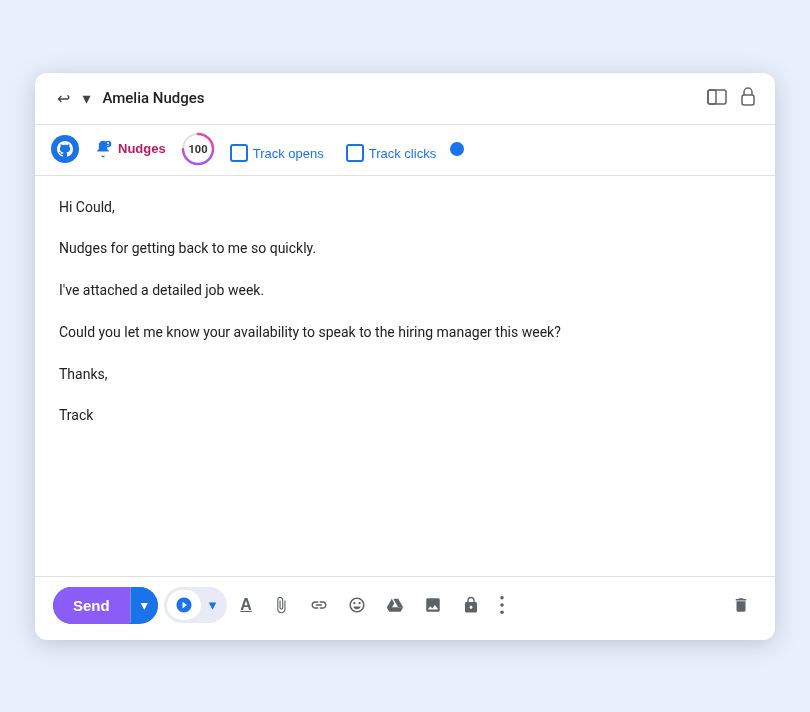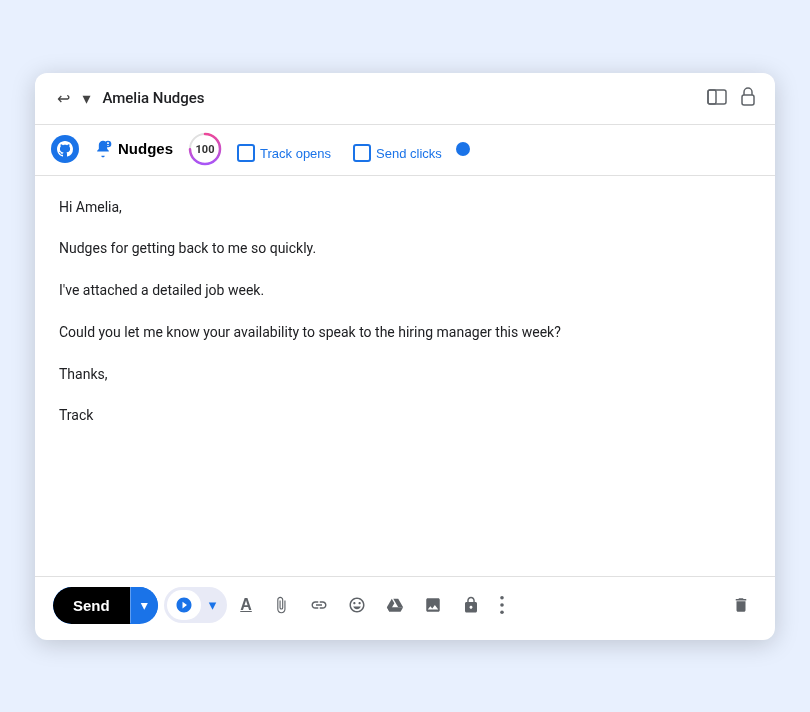--- a/index.html
+++ b/index.html
@@ -70,22 +70,22 @@
     }
     .toolbar-btn {
       display: flex;
       align-items: center;
       gap: 5px;
       background: none;
       border: none;
       cursor: pointer;
       padding: 5px 8px;
       border-radius: 6px;
-      font-size: 15px;
-      color: #000000;
+      font-size: 13px;
+      color: #be185d;
       font-weight: 600;
     }
     .track-btn {
       display: flex;
       align-items: center;
       gap: 5px;
       background: none;
       border: none;
       cursor: pointer;
       padding: 4px 8px;
@@ -130,21 +130,21 @@
       border-top: 1px solid #e0e0e0;
     }
     .send-btn-group {
       display: flex;
       align-items: center;
       border-radius: 24px;
       overflow: hidden;
       background: #1a73e8;
     }
     .send-btn {
-      background: #000000;
+      background: #8b5cf6;
       color: #fff;
       border: none;
       padding: 10px 20px;
       font-size: 15px;
       font-weight: 600;
       cursor: pointer;
       border-radius: 24px 0 0 24px;
     }
     .send-dropdown-btn {
       background: #1a73e8;
@@ -264,28 +264,28 @@
       </svg>
     </div>
 
     <button class="track-btn">
       <span class="track-btn-icon"></span>
       <span>Track opens</span>
     </button>
 
     <button class="track-btn">
       <span class="track-btn-icon"></span>
-      <span>Send clicks</span>
+      <span>Track clicks</span>
     </button>
 
     <span class="dot-btn"></span>
   </div>
 
   <div class="body-content">
-    <p>Hi Amelia,</p>
+    <p>Hi Could,</p>
     <p>Nudges for getting back to me so quickly.</p>
     <p>I've attached a detailed job week.</p>
     <p>Could you let me know your availability to speak to the hiring manager this week?</p>
     <p>Thanks,</p>
     <p>Track</p>
   </div>
 
   <div class="footer">
 
     <div class="send-btn-group">

